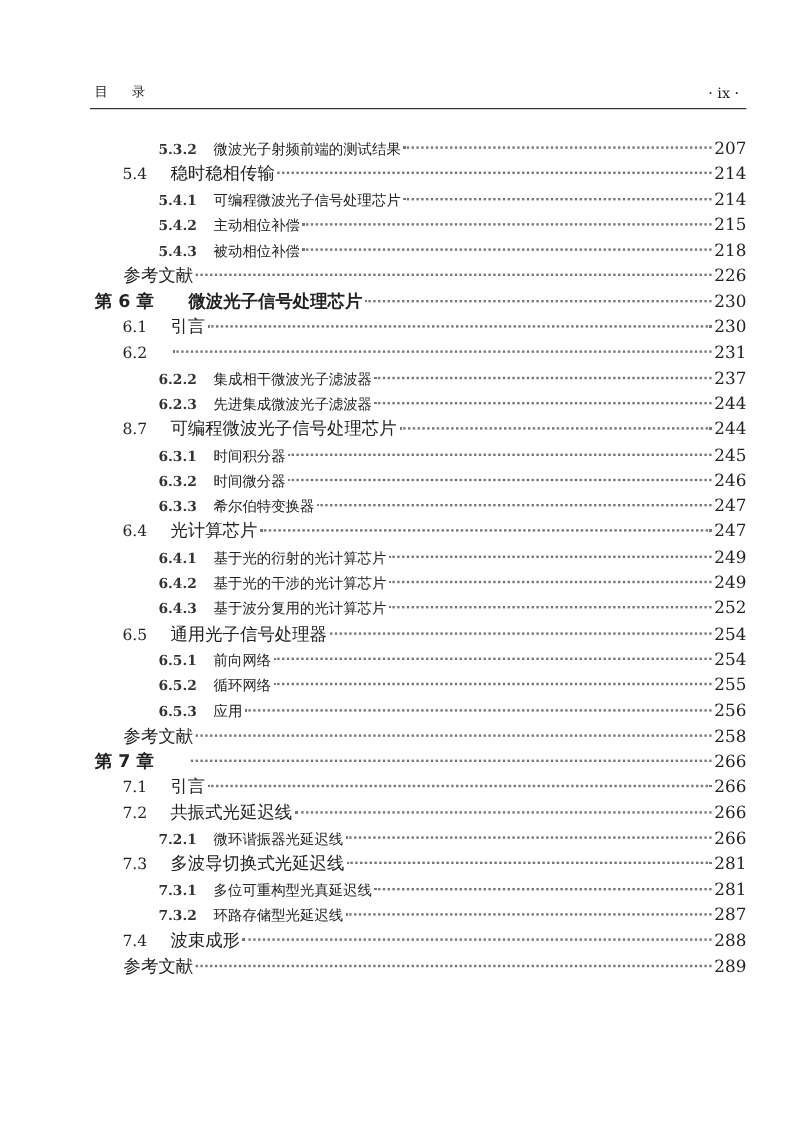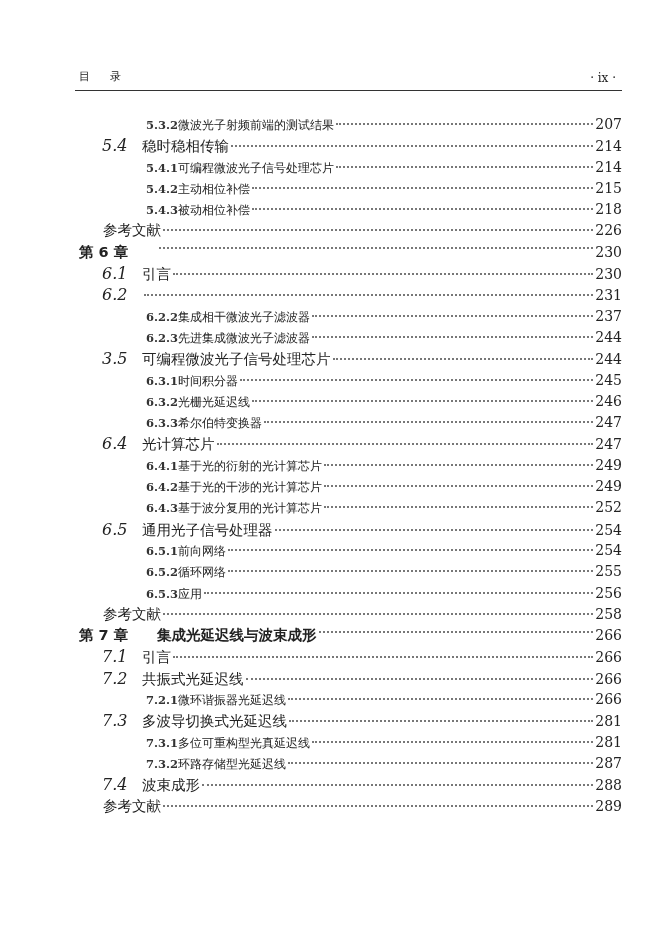--- a/index.html
+++ b/index.html
@@ -19,27 +19,27 @@
       display: flex; align-items: baseline; height: 21.3px; line-height: 21.3px;
       white-space: nowrap; overflow: hidden;
     }
     .row .num { flex: 0 0 auto; }
     .row .title { flex: 0 0 auto; }
     .row .dots {
       flex: 1 1 auto; overflow: hidden; margin: 0 2px;
       border-bottom: 2px dotted #777; height: 0; transform: translateY(-4px);
     }
     .row .page { flex: 0 0 auto; font-size: 14px; }
-    .lvl-chapter { padding-left: 4px; font-weight: bold; font-size: 14.5px; font-family: "DejaVu Sans", "Liberation Sans", sans-serif; align-items: center; }
+    .lvl-chapter { padding-left: 4px; font-weight: bold; font-size: 14.5px; font-family: "DejaVu Sans", "Liberation Sans", sans-serif; }
     .lvl-chapter .num { width: 78px; }
     .lvl-chapter .page { font-weight: normal; font-family: "DejaVu Serif", serif; }
     .lvl-section { padding-left: 27px; font-size: 14.5px; }
-    .lvl-section .num { width: 40px; font-size: 16px; font-style: italic; }
+    .lvl-section .num { width: 40px; font-size: 13px; }
     .lvl-sub { padding-left: 57px; font-size: 12px; }
-    .lvl-sub .num { width: 46px; font-size: 11.5px; font-weight: bold; color: #333; text-align: right; }
+    .lvl-sub .num { width: 46px; font-size: 11.5px; font-weight: bold; color: #333; }
     .lvl-ref { padding-left: 28px; font-size: 14.5px; }
   </style>
 </head>
 <body>
 
 <div class="header">
   <span class="left">目录</span>
   <span class="right">· ix ·</span>
 </div>
 
@@ -74,20 +74,21 @@
       <span class="dots"></span>
       <span class="page">218</span>
     </div>
     <div class="row lvl-ref">
       <span class="title">参考文献</span>
       <span class="dots"></span>
       <span class="page">226</span>
     </div>
     <div class="row lvl-chapter">
       <span class="num">第 6 章</span>
+      <span class="title">微波光子信号处理芯片</span>
       <span class="dots"></span>
       <span class="page">230</span>
     </div>
     <div class="row lvl-section">
       <span class="num">6.1</span>
       <span class="title">引言</span>
       <span class="dots"></span>
       <span class="page">230</span>
     </div>
     <div class="row lvl-section">
@@ -101,34 +102,34 @@
       <span class="dots"></span>
       <span class="page">237</span>
     </div>
     <div class="row lvl-sub">
       <span class="num">6.2.3</span>
       <span class="title">先进集成微波光子滤波器</span>
       <span class="dots"></span>
       <span class="page">244</span>
     </div>
     <div class="row lvl-section">
-      <span class="num">3.5</span>
+      <span class="num">8.7</span>
       <span class="title">可编程微波光子信号处理芯片</span>
       <span class="dots"></span>
       <span class="page">244</span>
     </div>
     <div class="row lvl-sub">
       <span class="num">6.3.1</span>
       <span class="title">时间积分器</span>
       <span class="dots"></span>
       <span class="page">245</span>
     </div>
     <div class="row lvl-sub">
       <span class="num">6.3.2</span>
-      <span class="title">光栅光延迟线</span>
+      <span class="title">时间微分器</span>
       <span class="dots"></span>
       <span class="page">246</span>
     </div>
     <div class="row lvl-sub">
       <span class="num">6.3.3</span>
       <span class="title">希尔伯特变换器</span>
       <span class="dots"></span>
       <span class="page">247</span>
     </div>
     <div class="row lvl-section">
@@ -179,21 +180,20 @@
       <span class="dots"></span>
       <span class="page">256</span>
     </div>
     <div class="row lvl-ref">
       <span class="title">参考文献</span>
       <span class="dots"></span>
       <span class="page">258</span>
     </div>
     <div class="row lvl-chapter">
       <span class="num">第 7 章</span>
-      <span class="title">集成光延迟线与波束成形</span>
       <span class="dots"></span>
       <span class="page">266</span>
     </div>
     <div class="row lvl-section">
       <span class="num">7.1</span>
       <span class="title">引言</span>
       <span class="dots"></span>
       <span class="page">266</span>
     </div>
     <div class="row lvl-section">

